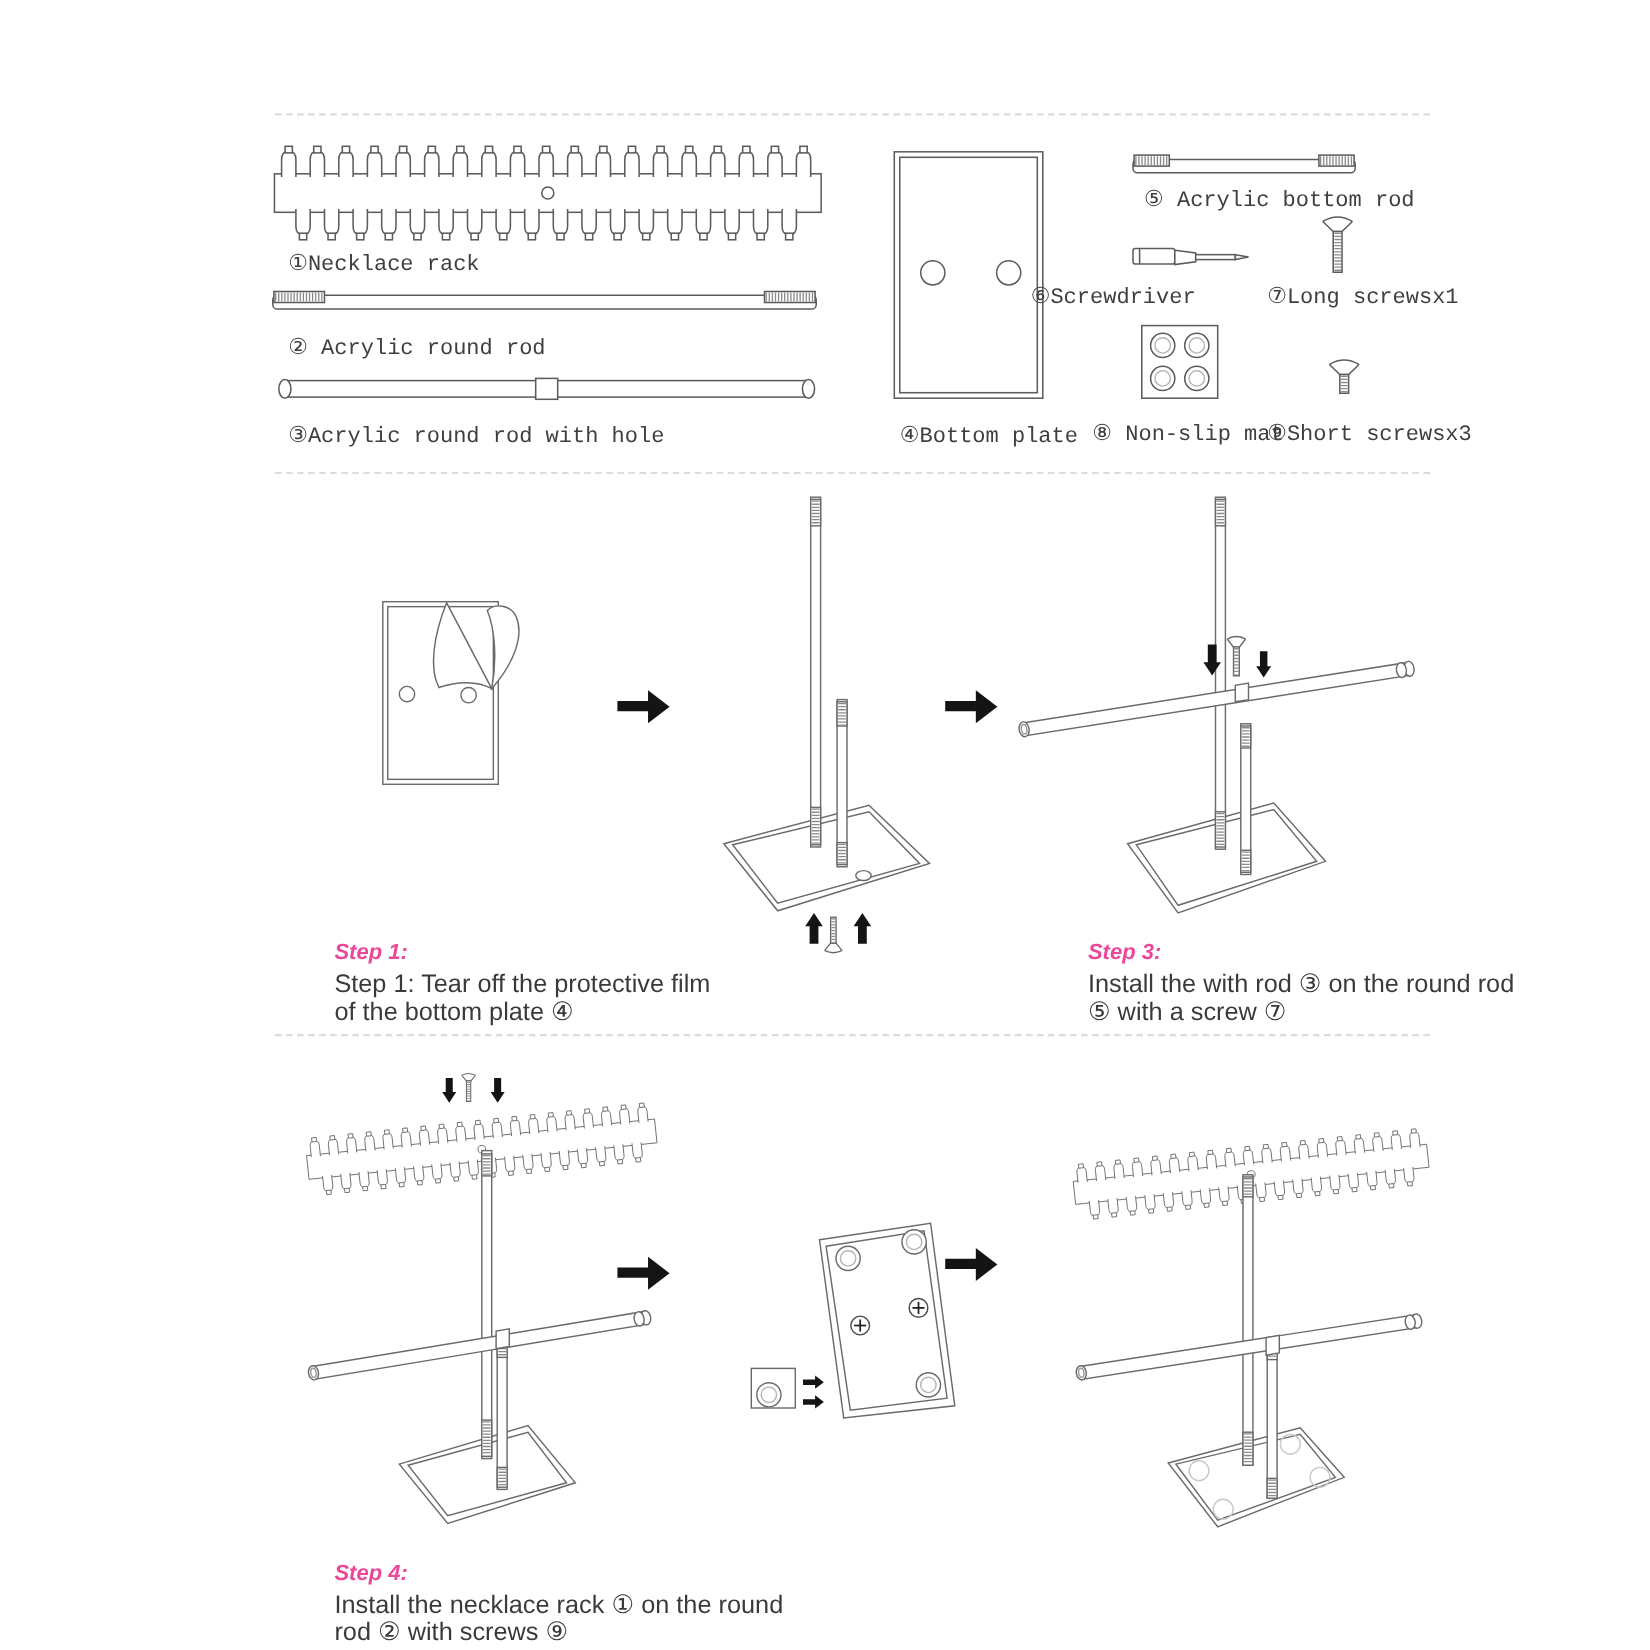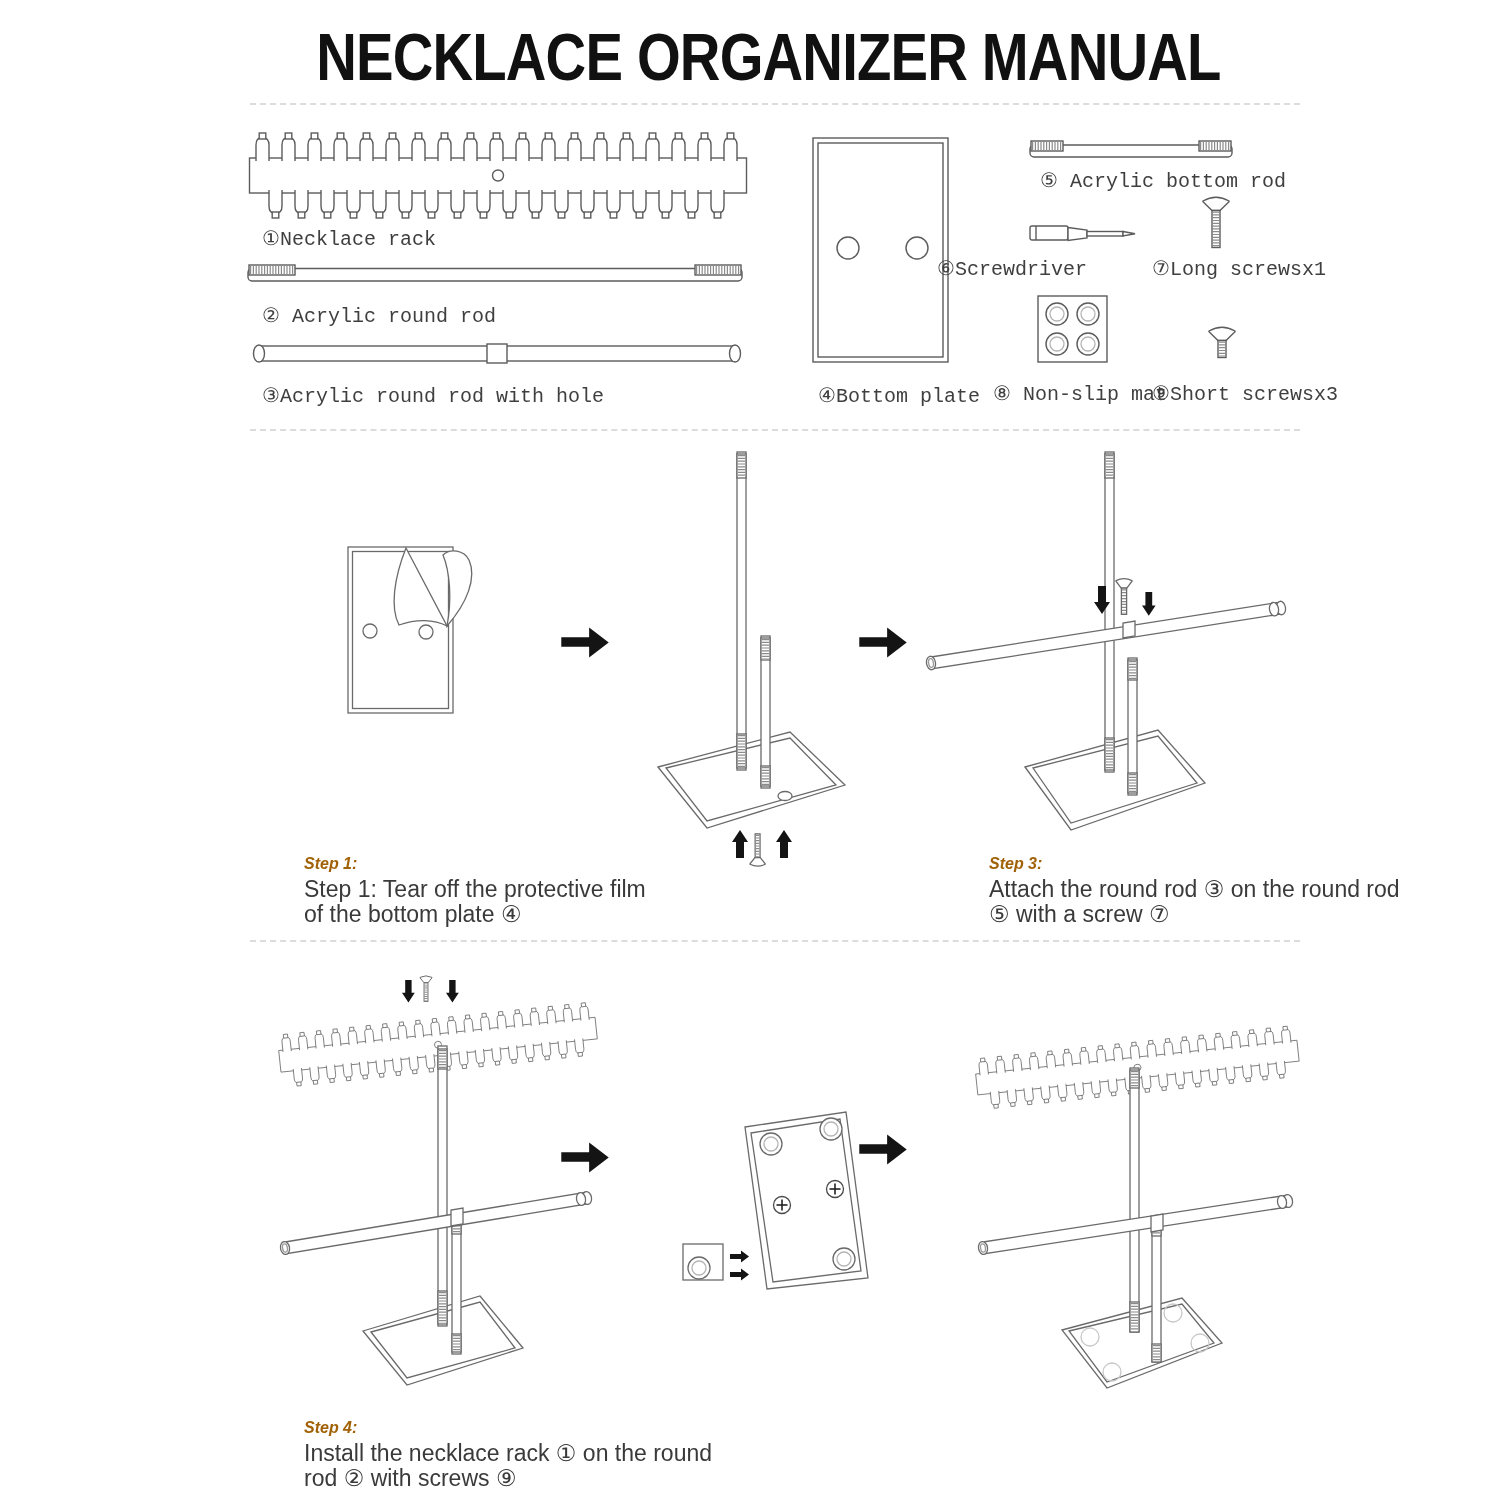--- a/index.html
+++ b/index.html
@@ -7,21 +7,21 @@
         font-family:"Liberation Sans",sans-serif;}
   .abs{position:absolute;}
   .title{left:0;top:18px;width:1500px;text-align:center;font-weight:bold;font-size:67px;
          color:#111;white-space:nowrap;}
   .title span{display:inline-block;transform:translateX(18px) scaleX(0.84);transform-origin:center;
          letter-spacing:-1px;}
   .sep{height:0;border-top:2px dashed #dcdcdc;}
   .plabel{font-family:"Liberation Mono","DejaVu Sans Mono",monospace;font-size:20px;
           color:#3f3f3f;white-space:nowrap;}
   .step{color:#3a3a3a;}
-  .step-label{font-weight:bold;font-style:italic;font-size:16px;margin-bottom:4px;color:#a16207;}
+  .step-label{font-weight:bold;font-style:italic;font-size:20px;margin-bottom:4px;color:#ec4899;}
   .step-line{font-size:23px;line-height:25px;white-space:nowrap;}
   svg{display:block;overflow:visible;}
 </style>
 </head>
 <body>
 
 <div class="page">
 
   <svg width="0" height="0" class="abs" aria-hidden="true">
     <defs>
@@ -96,23 +96,20 @@
         <line x1="8" y1="4" x2="8" y2="27" stroke="#8a8a8a" stroke-width="4" stroke-dasharray="1.2 1.6"></line>
         <path d="M0,35 Q8,39 16,35 V34.5 L10.8,28 H5.2 L0,34.5 Z" fill="#fff"></path>
       </g>
       <g id="matc">
         <circle r="11" fill="#fff"></circle>
         <circle r="7" fill="none" stroke="#b5b5b5" stroke-width="1.3"></circle>
       </g>
     </defs>
   </svg>
 
-  <div class="abs title">
-    <span>NECKLACE ORGANIZER MANUAL</span>
-  </div>
 
   <div class="abs sep" style="left:250px;top:103px;width:1050px;"></div>
   <div class="abs sep" style="left:250px;top:429px;width:1050px;"></div>
   <div class="abs sep" style="left:250px;top:940px;width:1050px;"></div>
 
   <svg class="abs" style="left:248px;top:131px;" width="500" height="90" viewBox="0 0 500 90">
     <g stroke="#5c5c5c" stroke-width="1.4" fill="none">
         <use href="#rackSym"></use>
       </g>
   </svg>
@@ -266,21 +263,21 @@
     </g>
   </svg>
 
   <div class="abs step" style="left:304px;top:855px;width:330px;">
     <div class="step-label">Step 1:</div>
     <div class="step-line">Step 1: Tear off the protective film</div>
     <div class="step-line">of the bottom plate ④</div>
   </div>
   <div class="abs step" style="left:989px;top:855px;width:330px;">
     <div class="step-label">Step 3:</div>
-    <div class="step-line">Attach the round rod ③ on the round rod</div>
+    <div class="step-line">Install the with rod ③ on the round rod</div>
     <div class="step-line">⑤ with a screw ⑦</div>
   </div>
 
   <svg class="abs" style="left:260px;top:958px;" width="400" height="447" viewBox="0 0 400 447">
     <g stroke="#6a6a6a" stroke-width="1.3" fill="none">
       <use href="#arrowD" transform="translate(142,22) scale(0.8)"></use>
       <use href="#screwV" transform="translate(160,16) scale(0.75)"></use>
       <use href="#arrowD" transform="translate(186,22) scale(0.8)"></use>
       <use href="#rackSym" transform="translate(16,76) rotate(-6) scale(0.64 0.62)"></use>
       <polygon points="103,373 220,338 263,390 147,427" fill="#fff"></polygon>

